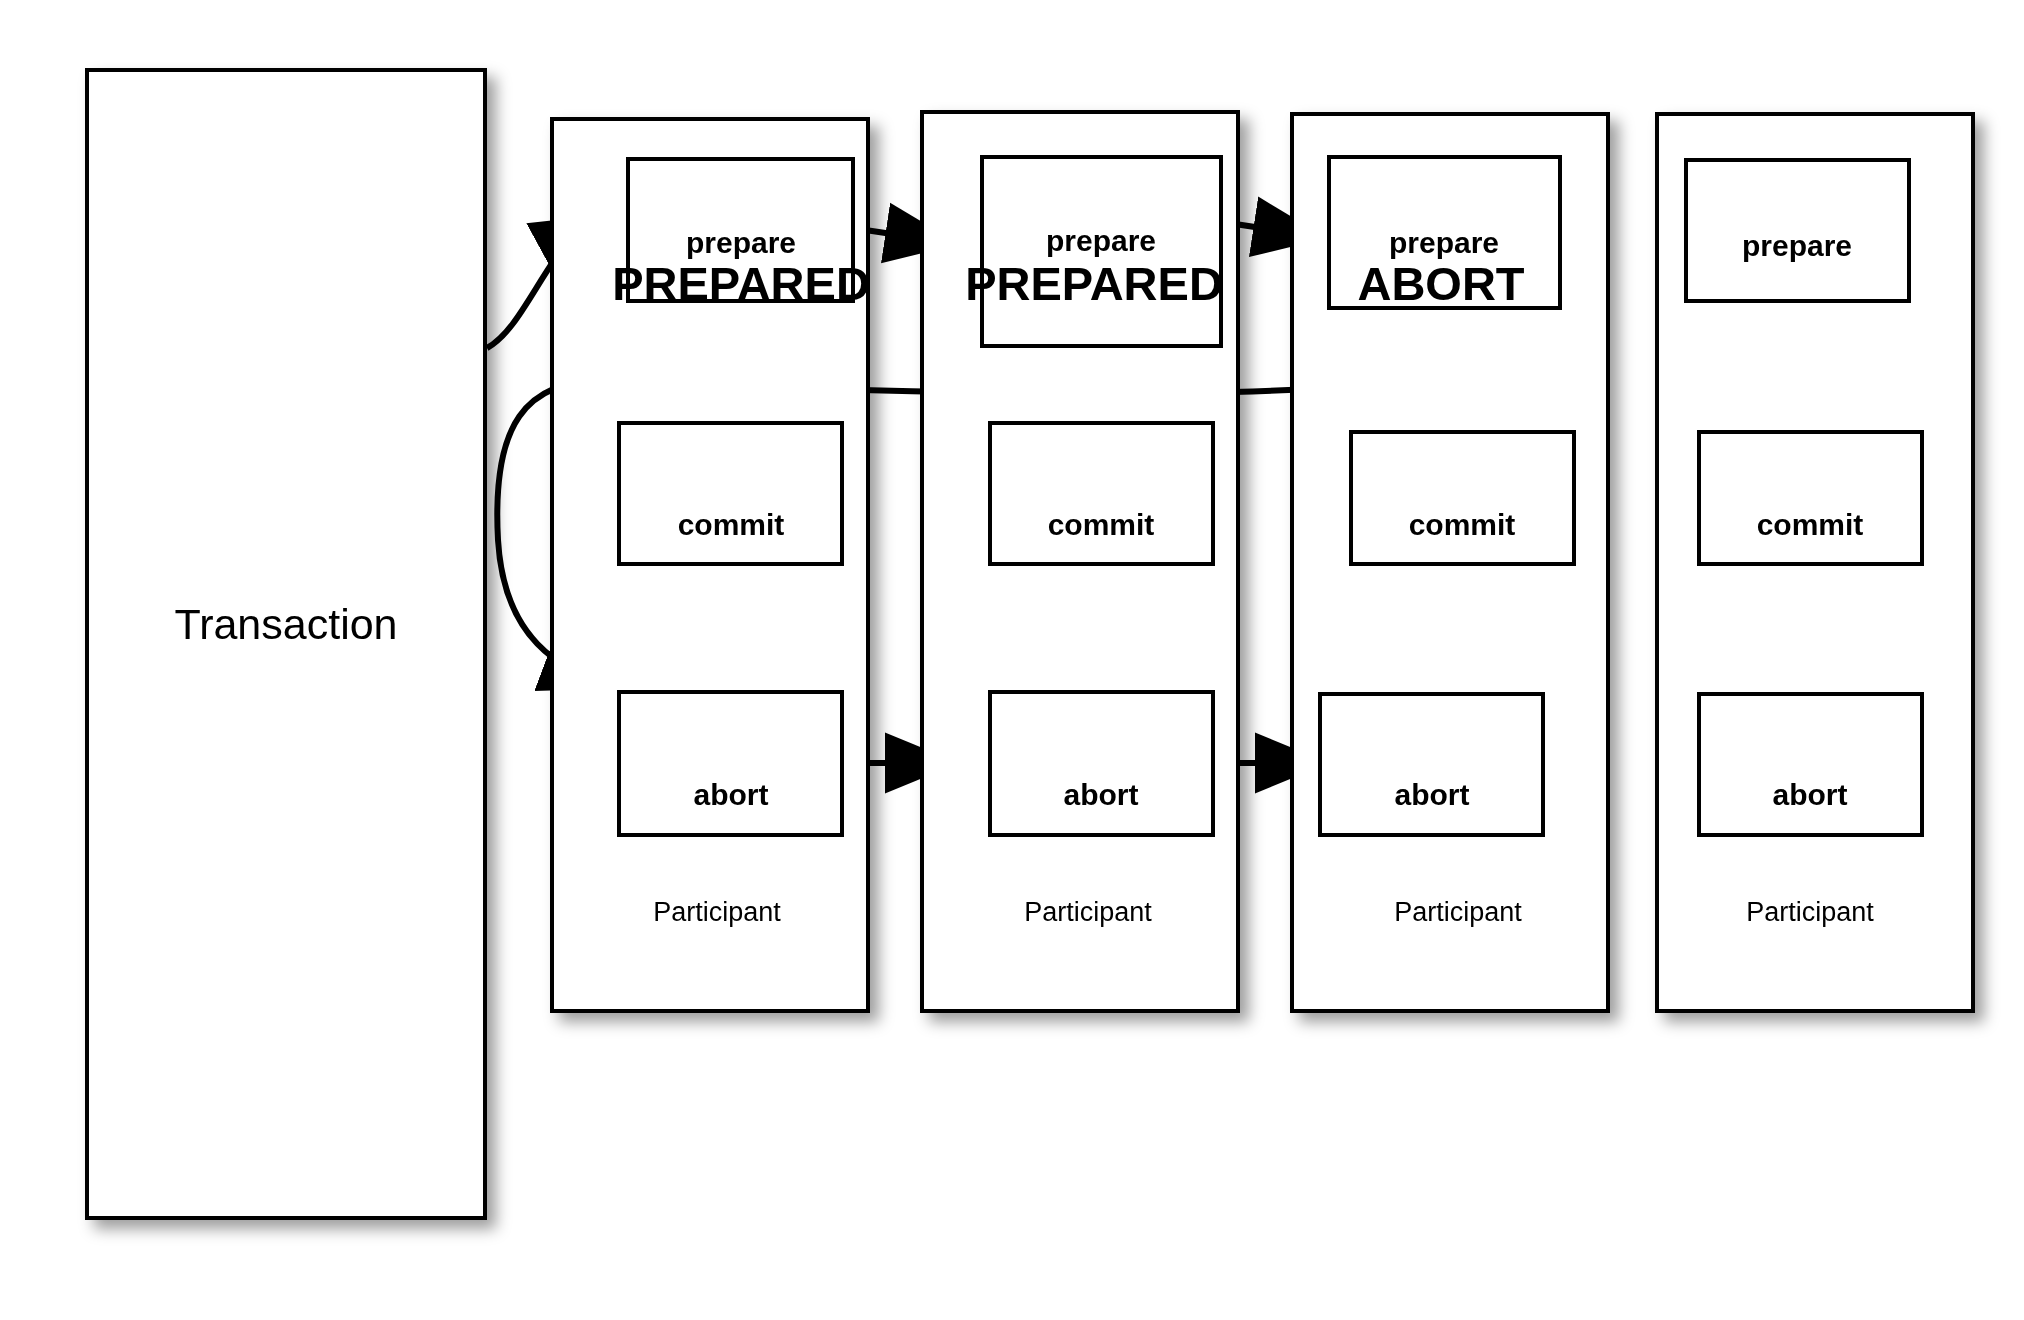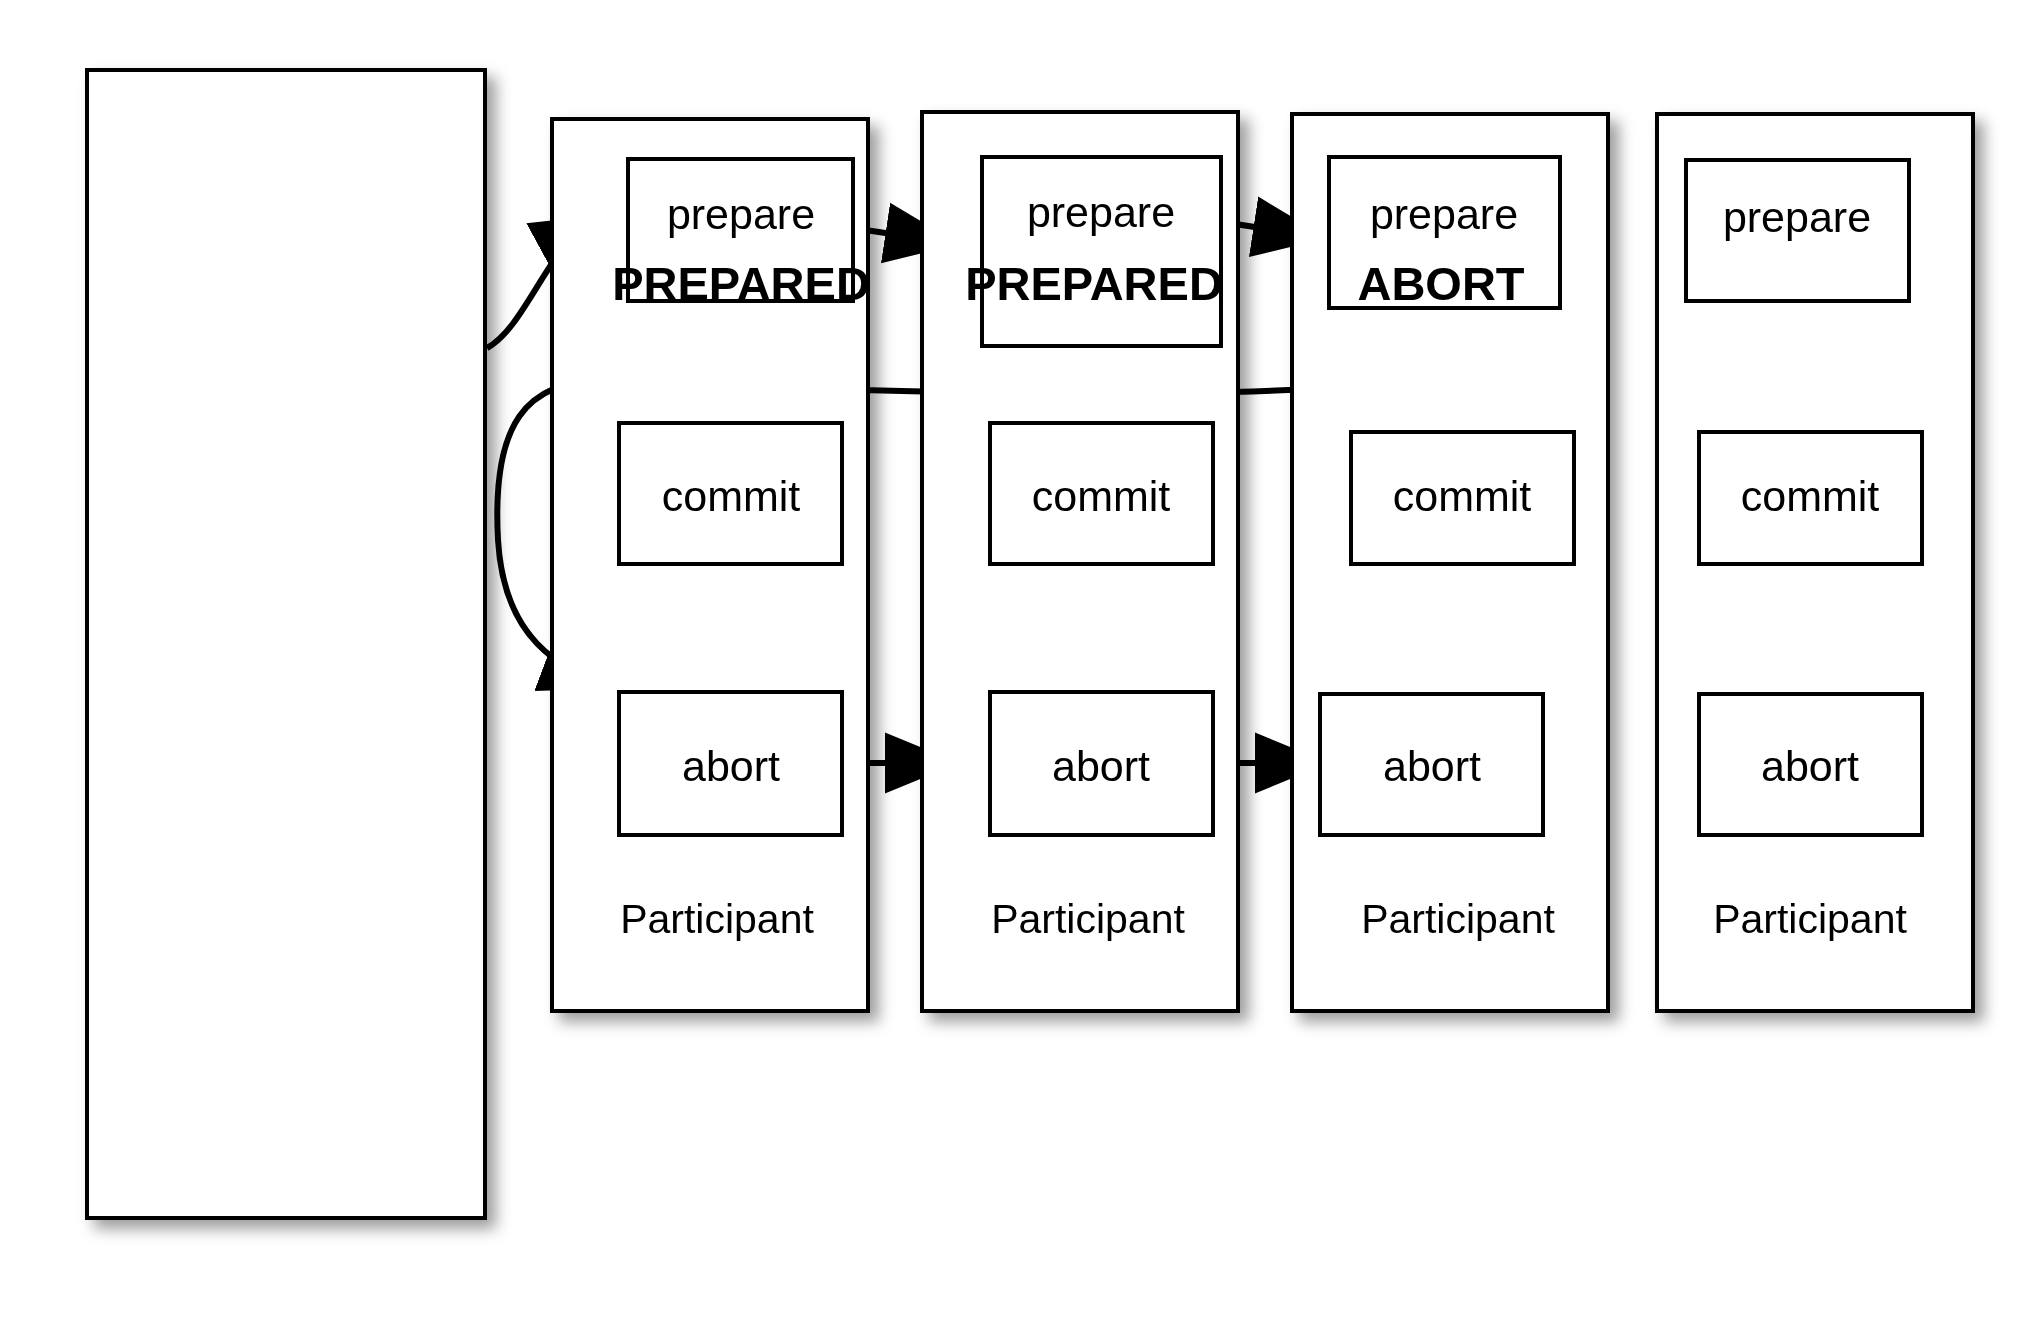--- a/index.html
+++ b/index.html
@@ -39,29 +39,30 @@
   }
   .lbl {
     position: absolute;
     z-index: 6;
     white-space: nowrap;
     color: #000000;
     text-align: center;
     line-height: 1.12;
   }
   .lbl-op {
-    font-size: 43px;
-    font-weight: 400;
+    font-size: 30px;
+    font-weight: 700;
+    margin-top: 36px;
   }
   .lbl-state {
     font-size: 47px;
     font-weight: 700;
   }
   .lbl-role {
-    font-size: 41px;
+    font-size: 27px;
     font-weight: 400;
   }
   .lbl-tm {
     font-size: 43px;
     font-weight: 400;
   }
   .center-x {
     transform: translateX(-50%);
   }
 </style>
@@ -88,20 +89,21 @@
              C 520,374 492,430 498,540
              C 504,640 560,668 608,686" fill="none" stroke="#000000" stroke-width="6" marker-end="url(#ahead)"></path>
 
     <path d="M 843,763 L 952,763" fill="none" stroke="#000000" stroke-width="6" marker-end="url(#ahead)"></path>
 
     <path d="M 1213,763 L 1322,763" fill="none" stroke="#000000" stroke-width="6" marker-end="url(#ahead)"></path>
   </svg>
 
   <div class="node-box" style="left:85px; top:68px; width:402px; height:1152px;"></div>
   <div class="lbl lbl-tm center-x" style="left:286px; top:600px; width:400px; margin-left:-200px; transform:none;">
+    <div>Transaction</div>
   </div>
 
   <div class="node-box" style="left:550px; top:117px; width:320px; height:896px;"></div>
 
   <div class="inner-box" style="left:626px; top:157px; width:229px; height:146px;"></div>
   <div class="lbl lbl-op center-x" style="left:741px; top:190px;">prepare</div>
   <div class="lbl lbl-state center-x" style="left:741px; top:258px;">PREPARED</div>
 
   <div class="inner-box" style="left:617px; top:421px; width:227px; height:145px;"></div>
   <div class="lbl lbl-op center-x" style="left:731px; top:472px;">commit</div>

